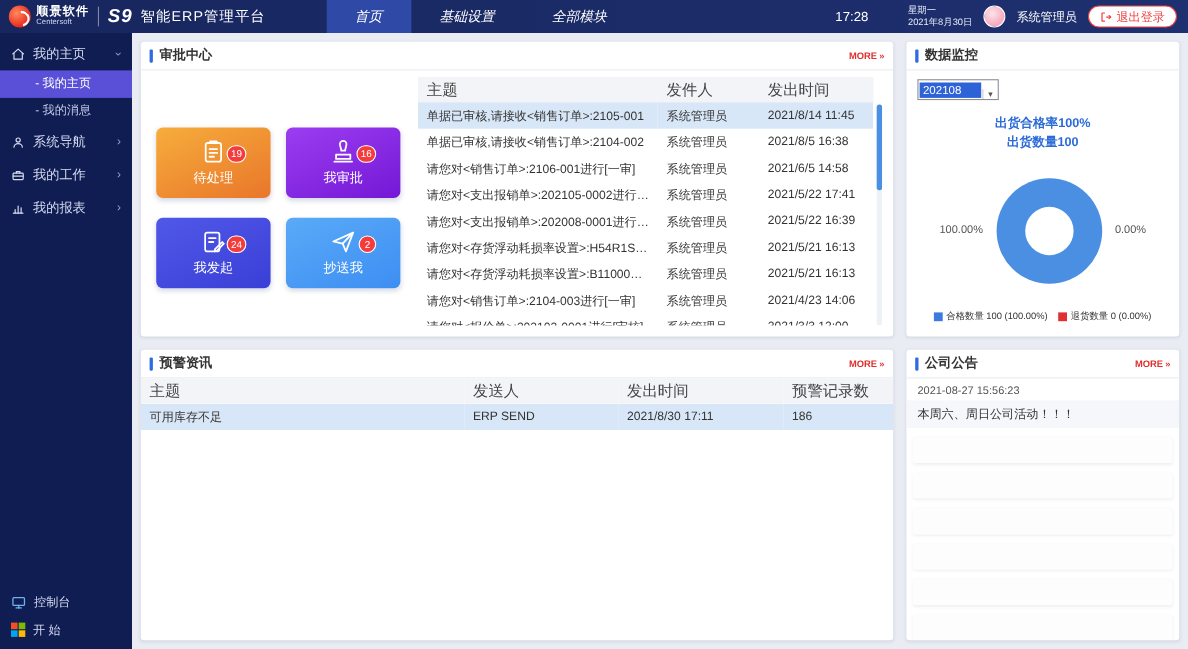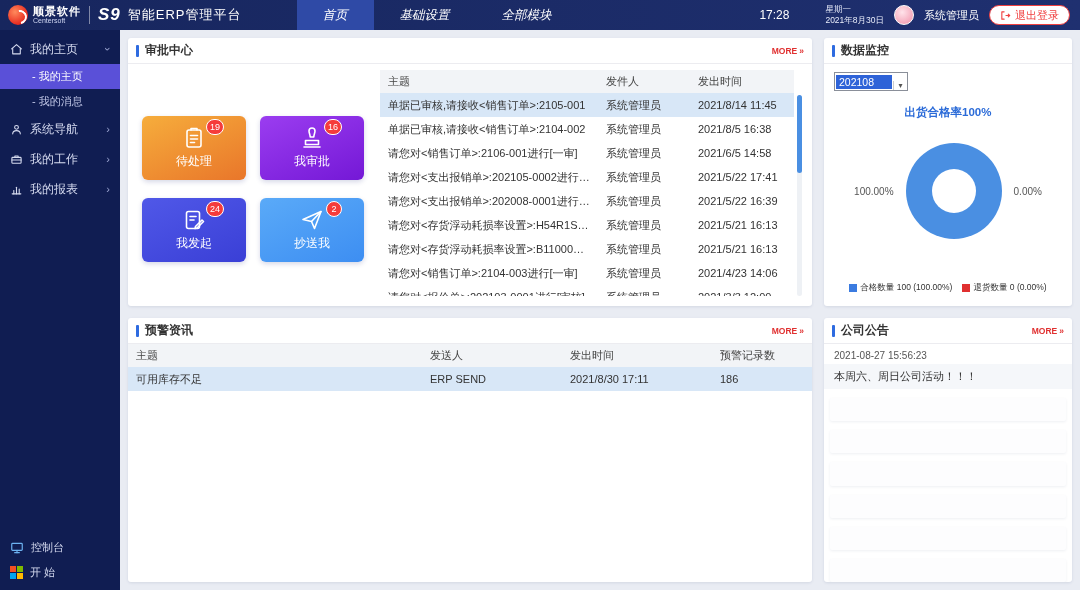--- a/index.html
+++ b/index.html
@@ -52,24 +52,24 @@
   .more { margin-left:auto; color:#e03030; font-size:8.5px; font-weight:bold; display:flex; align-items:center; gap:2px; cursor:pointer; }
 
   
   .approval-body { flex:1; display:flex; padding:6px 10px 10px 14px; gap:16px; overflow:hidden; }
   .tile-grid { display:grid; grid-template-columns:104px 104px; grid-auto-rows:64px; gap:18px 14px; margin-top:46px; flex:none; }
   .tile { border-radius:6px; position:relative; display:flex; flex-direction:column; align-items:center; justify-content:center; gap:3px; color:#fff; font-size:12px; cursor:pointer; box-shadow:0 2px 5px rgba(30,40,120,.18); }
   .tile.orange { background:linear-gradient(155deg,#f6ad3c,#e9762a); }
   .tile.purple { background:linear-gradient(155deg,#9b3df0,#7418d6); }
   .tile.blue { background:linear-gradient(155deg,#5058e8,#3a3fd6); }
   .tile.lblue { background:linear-gradient(155deg,#5aaaf8,#3d8ef2); }
-  .badge { position:absolute; top:3px; right:22px; min-width:16px; height:16px; border-radius:8px; background:#f53b3b; color:#fff; font-size:9px; display:flex; align-items:center; justify-content:center; padding:0 3px; border:1px solid #fff; }
+  .badge { position:absolute; top:16px; right:22px; min-width:16px; height:16px; border-radius:8px; background:#f53b3b; color:#fff; font-size:9px; display:flex; align-items:center; justify-content:center; padding:0 3px; border:1px solid #fff; }
   .appr-table-wrap { flex:1; position:relative; overflow:hidden; padding-right:8px; }
   table { width:100%; border-collapse:collapse; table-layout:fixed; }
-  th { background:#f2f4f7; color:#444; font-weight:normal; font-size:11px; text-align:left; height:23px; padding:0 8px; white-space:nowrap; }
+  th { background:#f2f4f7; color:#444; font-weight:normal; font-size:14px; text-align:left; height:23px; padding:0 8px; white-space:nowrap; }
   td { font-size:11px; color:#333; height:24px; padding:0 8px; white-space:nowrap; overflow:hidden; text-overflow:ellipsis; }
   tr.hl td { background:#d8e7f7; }
   .vscroll { position:absolute; right:0; top:25px; bottom:0; width:5px; background:#eef1f5; border-radius:3px; }
   .vscroll i { position:absolute; top:0; left:0; width:5px; height:78px; background:#4a8fe2; border-radius:3px; display:block; }
 
   
   .monitor-body { flex:1; display:flex; flex-direction:column; padding:8px 10px; overflow:hidden; }
   .combo { display:flex; align-items:flex-end; width:74px; height:19px; border:1px solid #8a8f99; background:#fff; cursor:pointer; }
   .combo .val { flex:1; background:#2e63d8; color:#fff; font-size:10.5px; padding:1px 3px; margin:1px; }
   .combo .arrow { width:14px; text-align:center; font-size:8px; color:#555; border-left:1px solid #ccc; }
@@ -318,20 +318,21 @@
         <span class="accent"></span>
         <span class="panel-title">数据监控</span>
       </div>
       <div class="monitor-body">
         <div class="combo">
           <span class="val">202108</span>
           <span class="arrow">▾</span>
         </div>
         <div class="mon-stats">
           <div>出货合格率100%</div>
+          <div>出货数量100</div>
         </div>
         <div class="chart-row">
           <span class="pct">100.00%</span>
           <div class="donut">
               <div class="donut-hole"></div>
             </div>
           <span class="pct">0.00%</span>
         </div>
         <div class="legend">
           <span class="legend-item">

